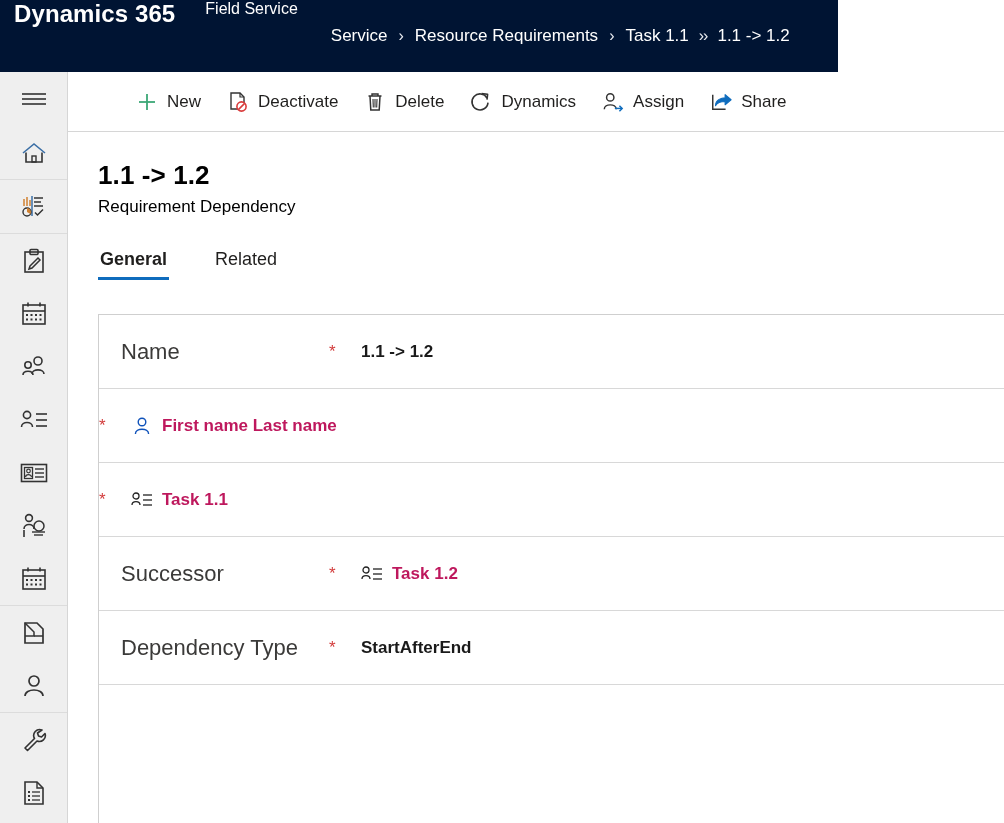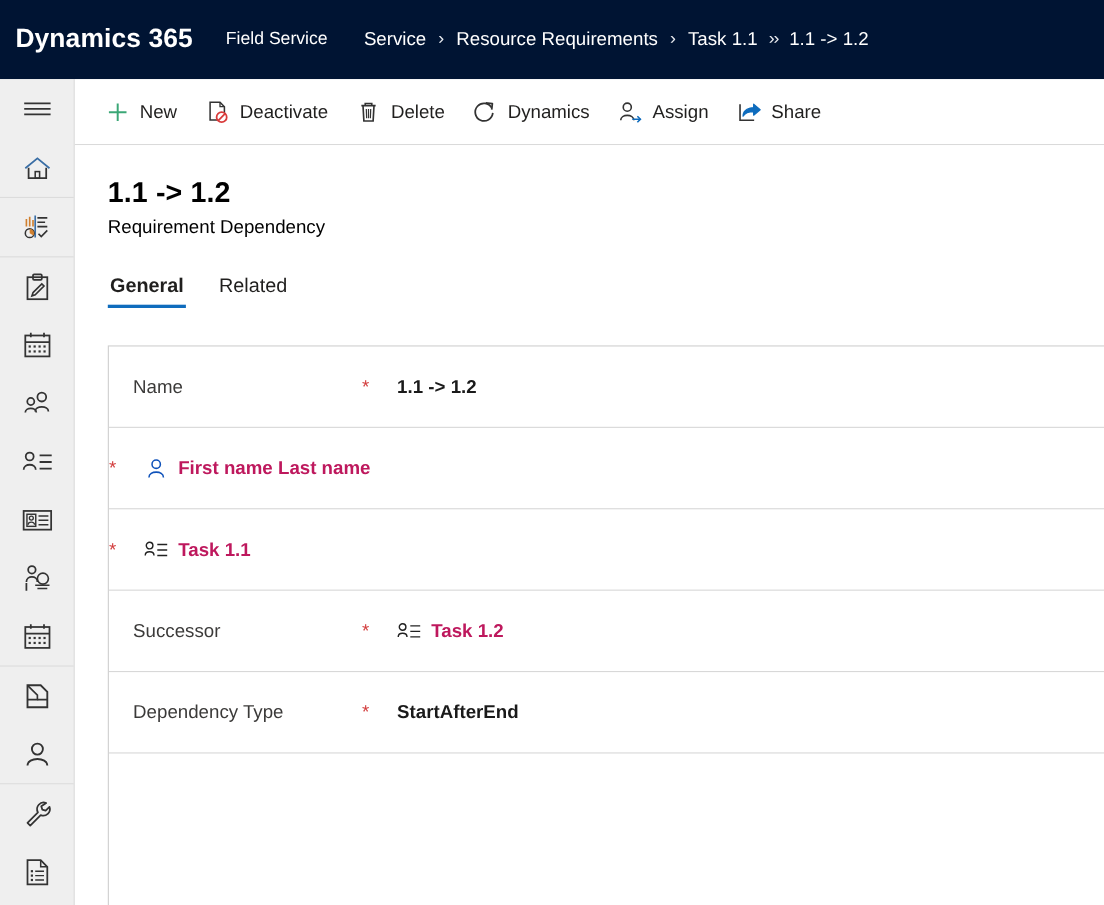--- a/index.html
+++ b/index.html
@@ -9,23 +9,23 @@
     width: 1004px; height: 823px;
     overflow: hidden;
     background: #ffffff;
     font-family: "Liberation Sans", "DejaVu Sans", sans-serif;
     -webkit-font-smoothing: antialiased;
   }
 
   
   .topbar {
     position: absolute; top: 0; left: 0;
-    width: 1004px; height: 72px;
+    width: 838px; height: 72px;
     background: #001433;
-    display: flex; align-items: center;
+    display: flex; 
     color: #ffffff;
     white-space: nowrap;
     overflow: hidden;
   }
   .brand {
     font-size: 24px; font-weight: bold;
     letter-spacing: .1px;
     margin-left: 14px;
     color: #ffffff;
   }
@@ -64,21 +64,21 @@
   .rail-sep { width: 67px; height: 1px; background: #dcdcdc; }
   .rail-item svg { display: block; }
 
   
   .cmdbar {
     position: absolute; top: 72px; left: 68px;
     width: 936px; height: 60px;
     background: #ffffff;
     border-bottom: 1px solid #d6d6d6;
     display: flex; align-items: center;
-    white-space: nowrap; overflow: hidden;
+    white-space: nowrap; overflow: hidden; padding-left: 40px;
   }
   .cmd {
     display: flex; align-items: center;
     height: 44px;
     padding: 0 10px;
     margin-left: 6px;
     color: #201f1e;
     font-size: 17px;
     cursor: pointer;
     background: transparent;
@@ -105,21 +105,21 @@
     color: #000000;
     letter-spacing: .1px;
   }
   .record-subtitle {
     position: absolute; left: 30px; top: 65px;
     font-size: 17px; color: #000000;
   }
 
   .tabs {
     position: absolute; left: 30px; top: 117px;
-    display: flex; align-items: flex-end;
+    display: flex; align-items: flex-end; gap: 16px;
   }
   .tab {
     font-size: 18px;
     color: #201f1e;
     padding: 0 2px 10px 2px;
     margin-right: 28px;
     cursor: pointer;
     position: relative;
   }
   .tab.active { font-weight: bold; }
@@ -139,21 +139,21 @@
   .field-row {
     position: relative;
     height: 74px;
     display: flex; align-items: center;
     border-bottom: 1px solid #d8d8d8;
   }
   .field-row.last { border-bottom: 1px solid #d8d8d8; }
   .field-label {
     width: 230px;
     padding-left: 22px;
-    font-size: 17px;
+    font-size: 22px;
     color: #3b3a39;
   }
   .req-star {
     width: 20px;
     color: #d23b3b;
     font-size: 17px;
     line-height: 1;
     text-align: left;
   }
   .field-value {

